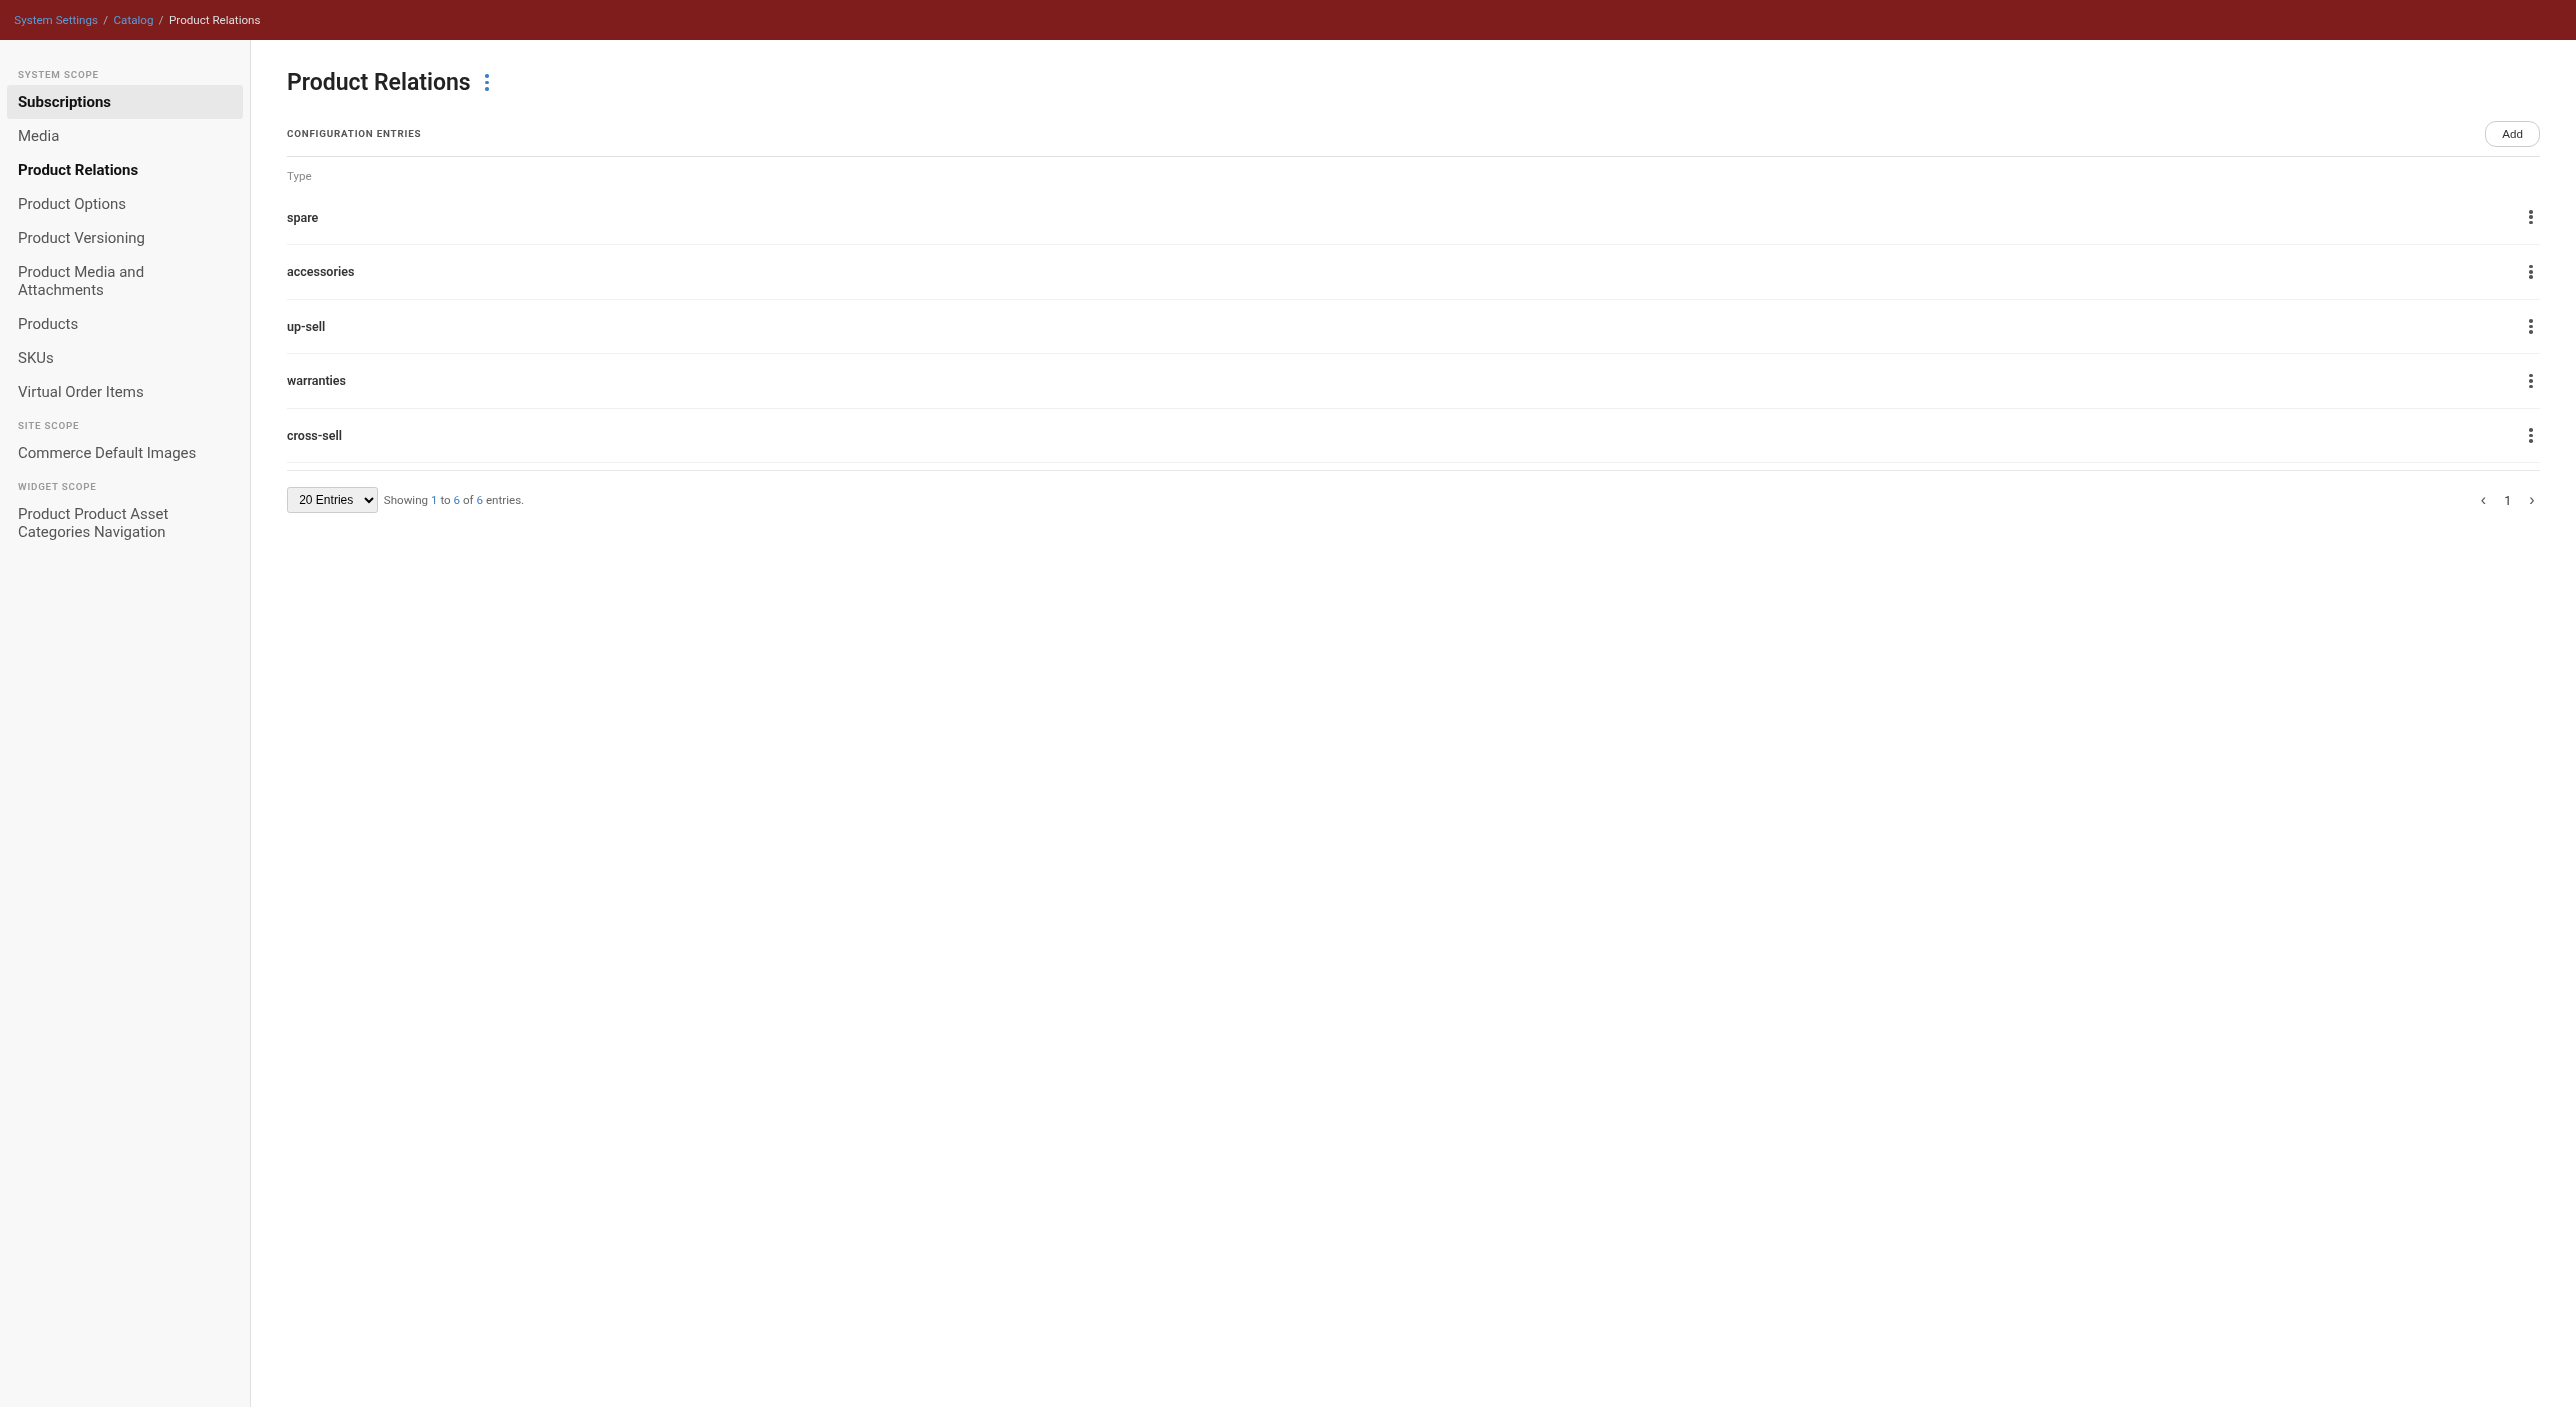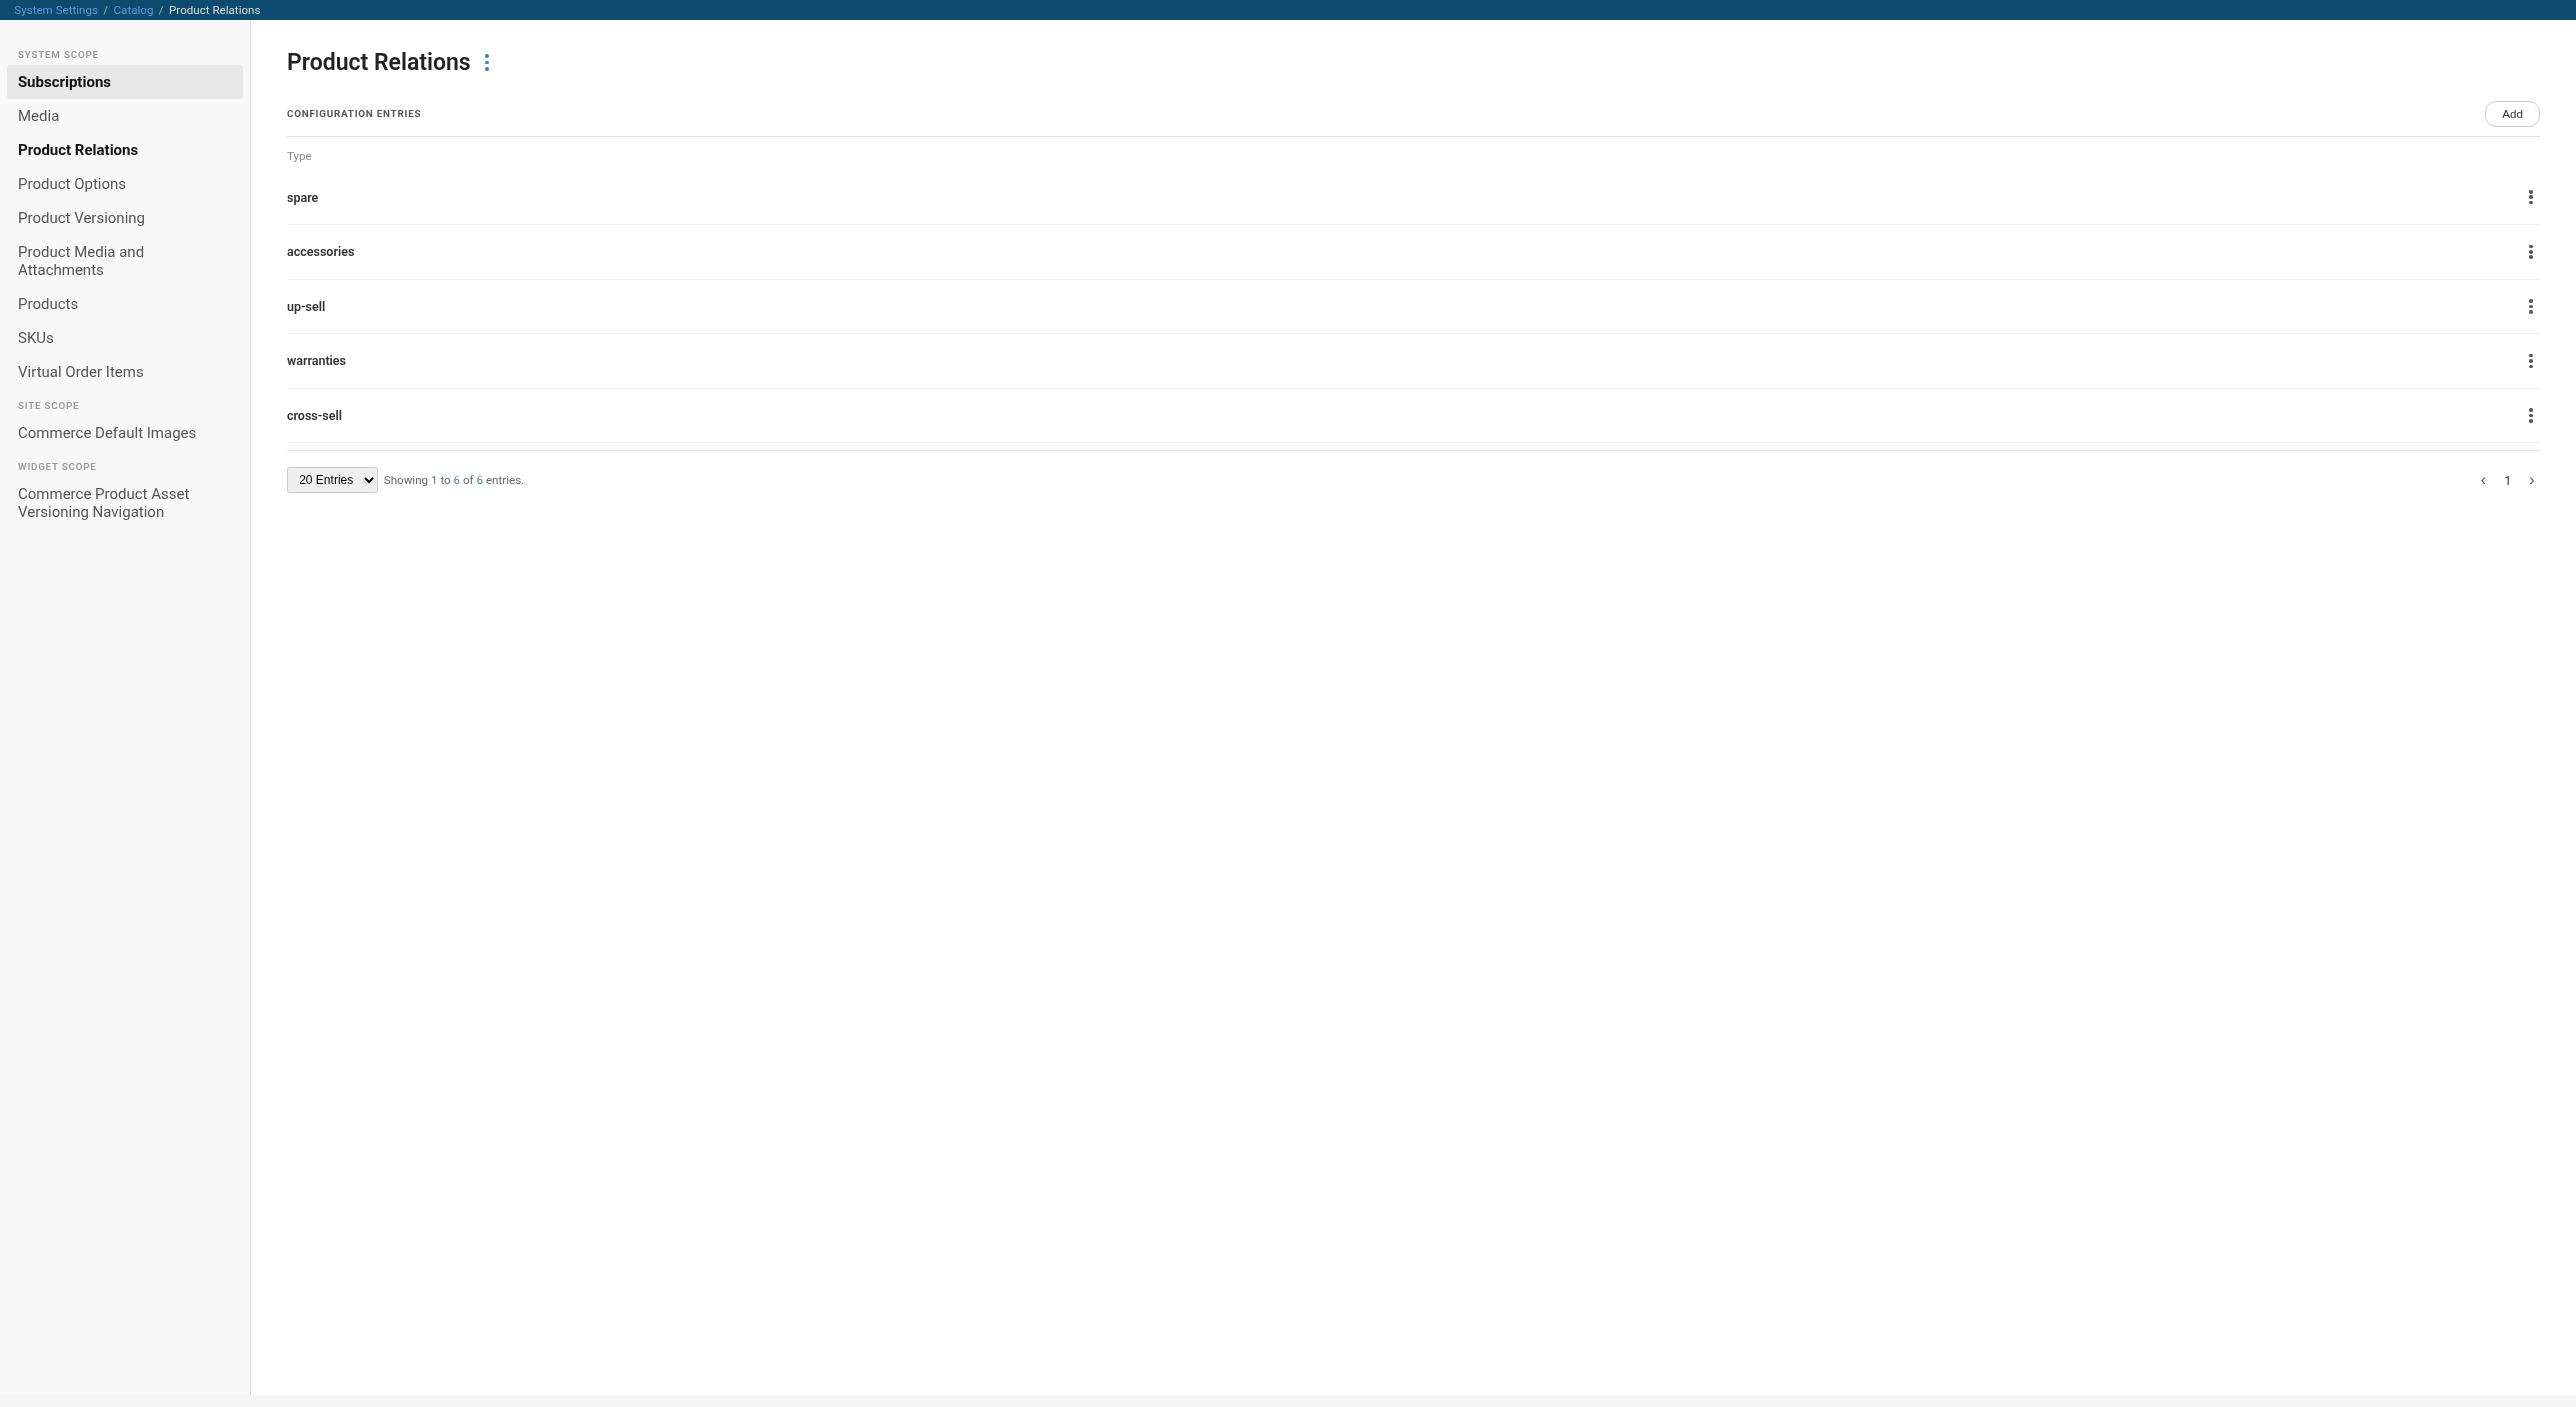--- a/index.html
+++ b/index.html
@@ -1,21 +1,21 @@
 <!DOCTYPE html>
 <html style="font-size:14.3px"><head>
   <meta charset="utf-8">
   <style>
     * { box-sizing: border-box; margin: 0; padding: 0; }
     body { font-family: -apple-system, BlinkMacSystemFont, 'Segoe UI', Roboto, sans-serif; font-size: 12.5px; color: #333; background: #f5f5f5; }
 
     
     .topbar {
-      background: #0c4a6e;
-      height: 20px;
+      background: #7f1d1d;
+      height: 40px;
       display: flex;
       align-items: center;
       padding: 0 14.3px;
       text-align: center;
     }
     .breadcrumb {
       display: flex;
       align-items: center;
       gap: 5.4px;
       font-size: 11.6px;
@@ -233,21 +233,21 @@
     <div class="sidebar-item">Product Versioning</div>
     <div class="sidebar-item">Product Media and Attachments</div>
     <div class="sidebar-item">Products</div>
     <div class="sidebar-item">SKUs</div>
     <div class="sidebar-item">Virtual Order Items</div>
 
     <div class="sidebar-section-label">SITE SCOPE</div>
     <div class="sidebar-item">Commerce Default Images</div>
 
     <div class="sidebar-section-label">WIDGET SCOPE</div>
-    <div class="sidebar-item">Commerce Product Asset Versioning Navigation</div>
+    <div class="sidebar-item">Product Product Asset Categories Navigation</div>
   </aside>
 
   <main class="main">
 
     <div class="page-header">
       <h1 class="page-title">Product Relations</h1>
       <div class="page-menu-icon">
         <span></span>
         <span></span>
         <span></span>

